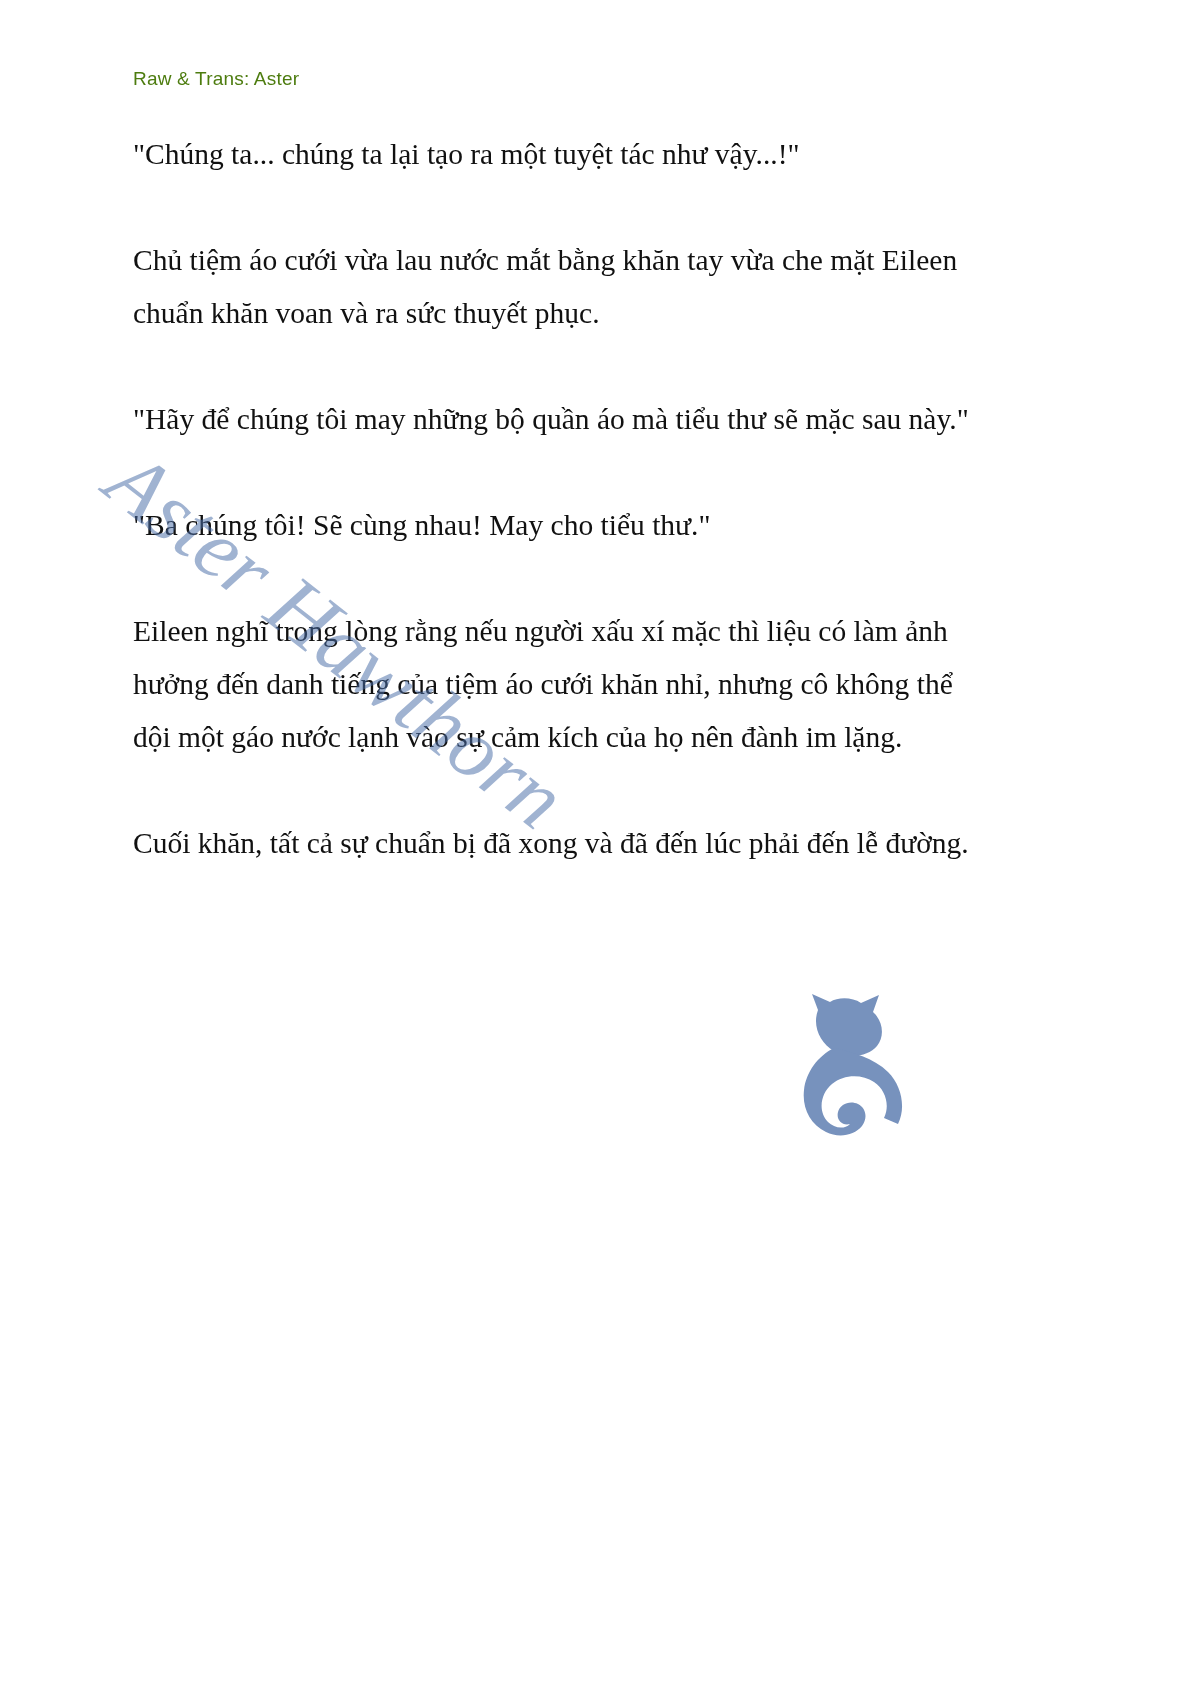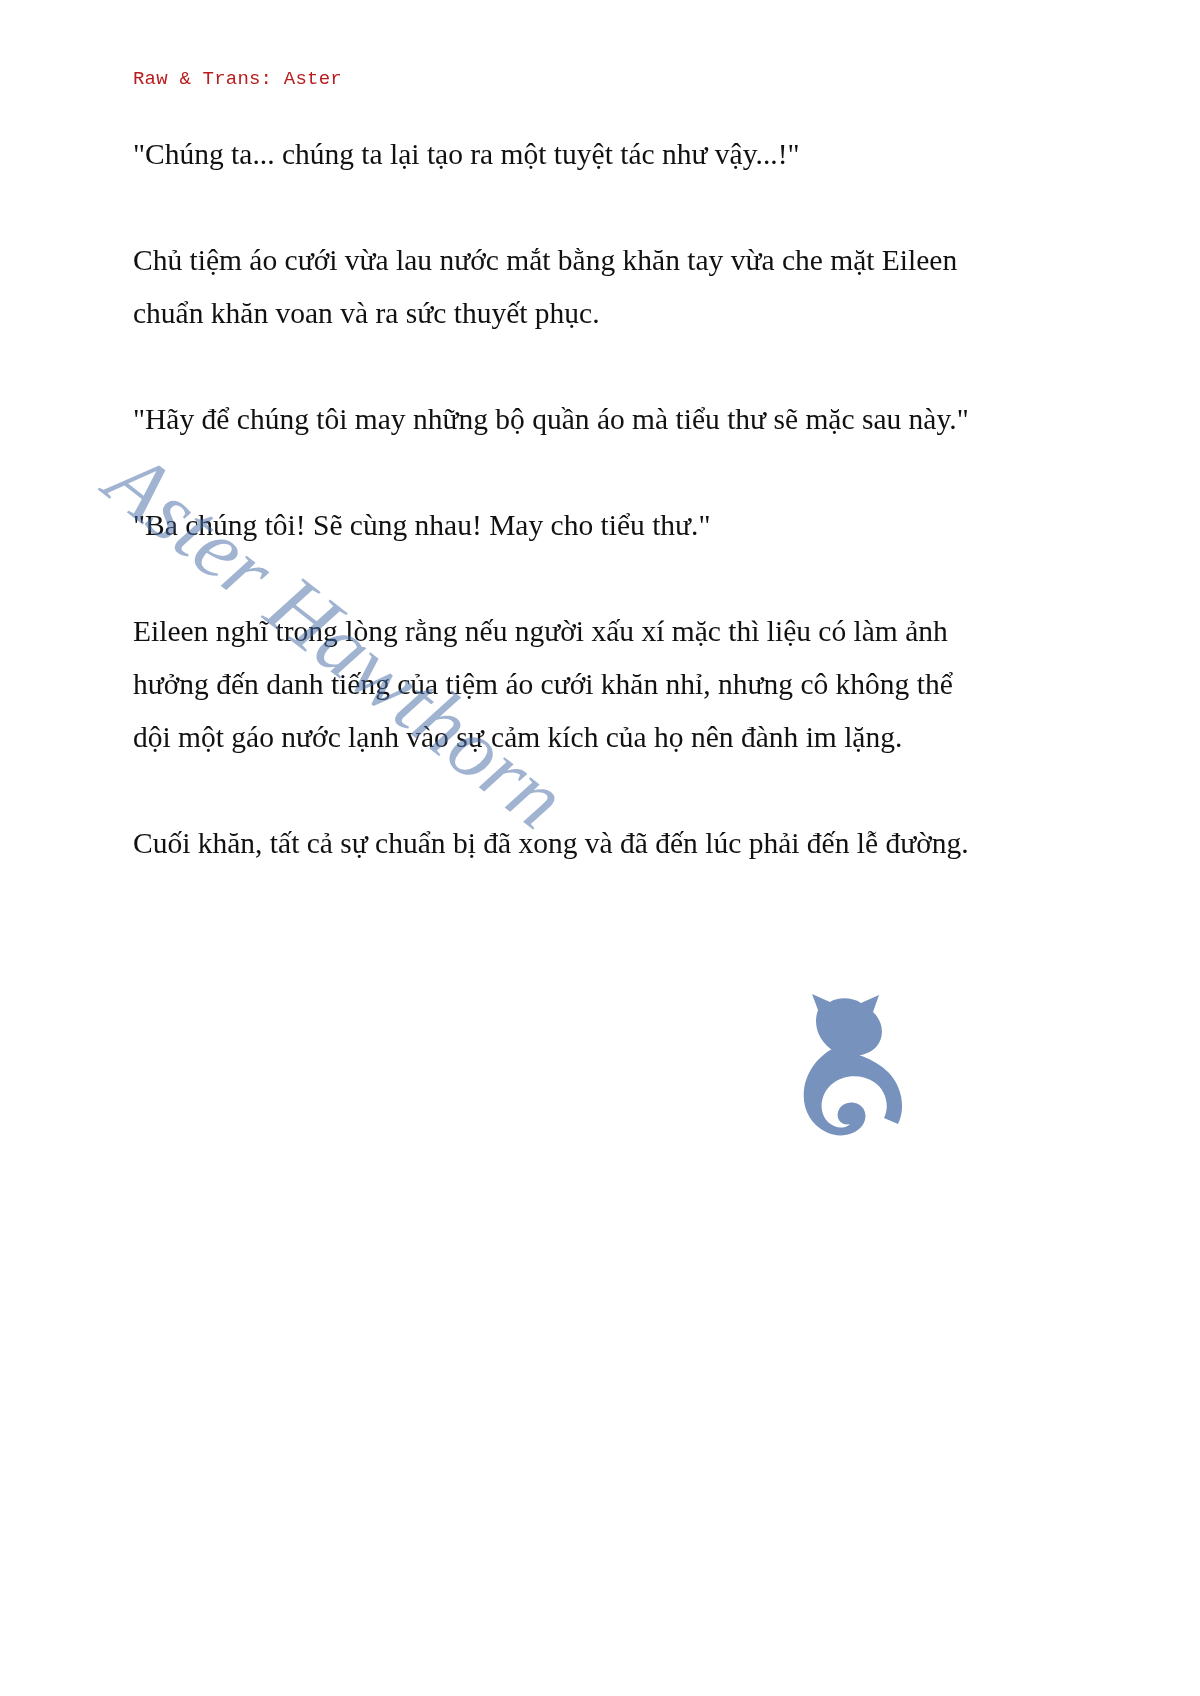--- a/index.html
+++ b/index.html
@@ -12,23 +12,23 @@
     width: 1200px;
     height: 1696px;
     background: #ffffff;
     overflow: hidden;
     font-family: "Liberation Serif", serif;
   }
   .header-note {
     position: absolute;
     left: 133px;
     top: 68px;
-    font-family: Liberation Mono, monospace;
+    font-family: Liberation Sans, sans-serif;
     font-size: 19px;
-    color: #b91c1c;
+    color: #4d7c0f;
     letter-spacing: 0.2px;
   }
   .body-text {
     position: absolute;
     left: 133px;
     top: 128px;
     width: 840px;
     font-family: "Liberation Serif", serif;
     font-size: 29.5px;
     line-height: 53px;

